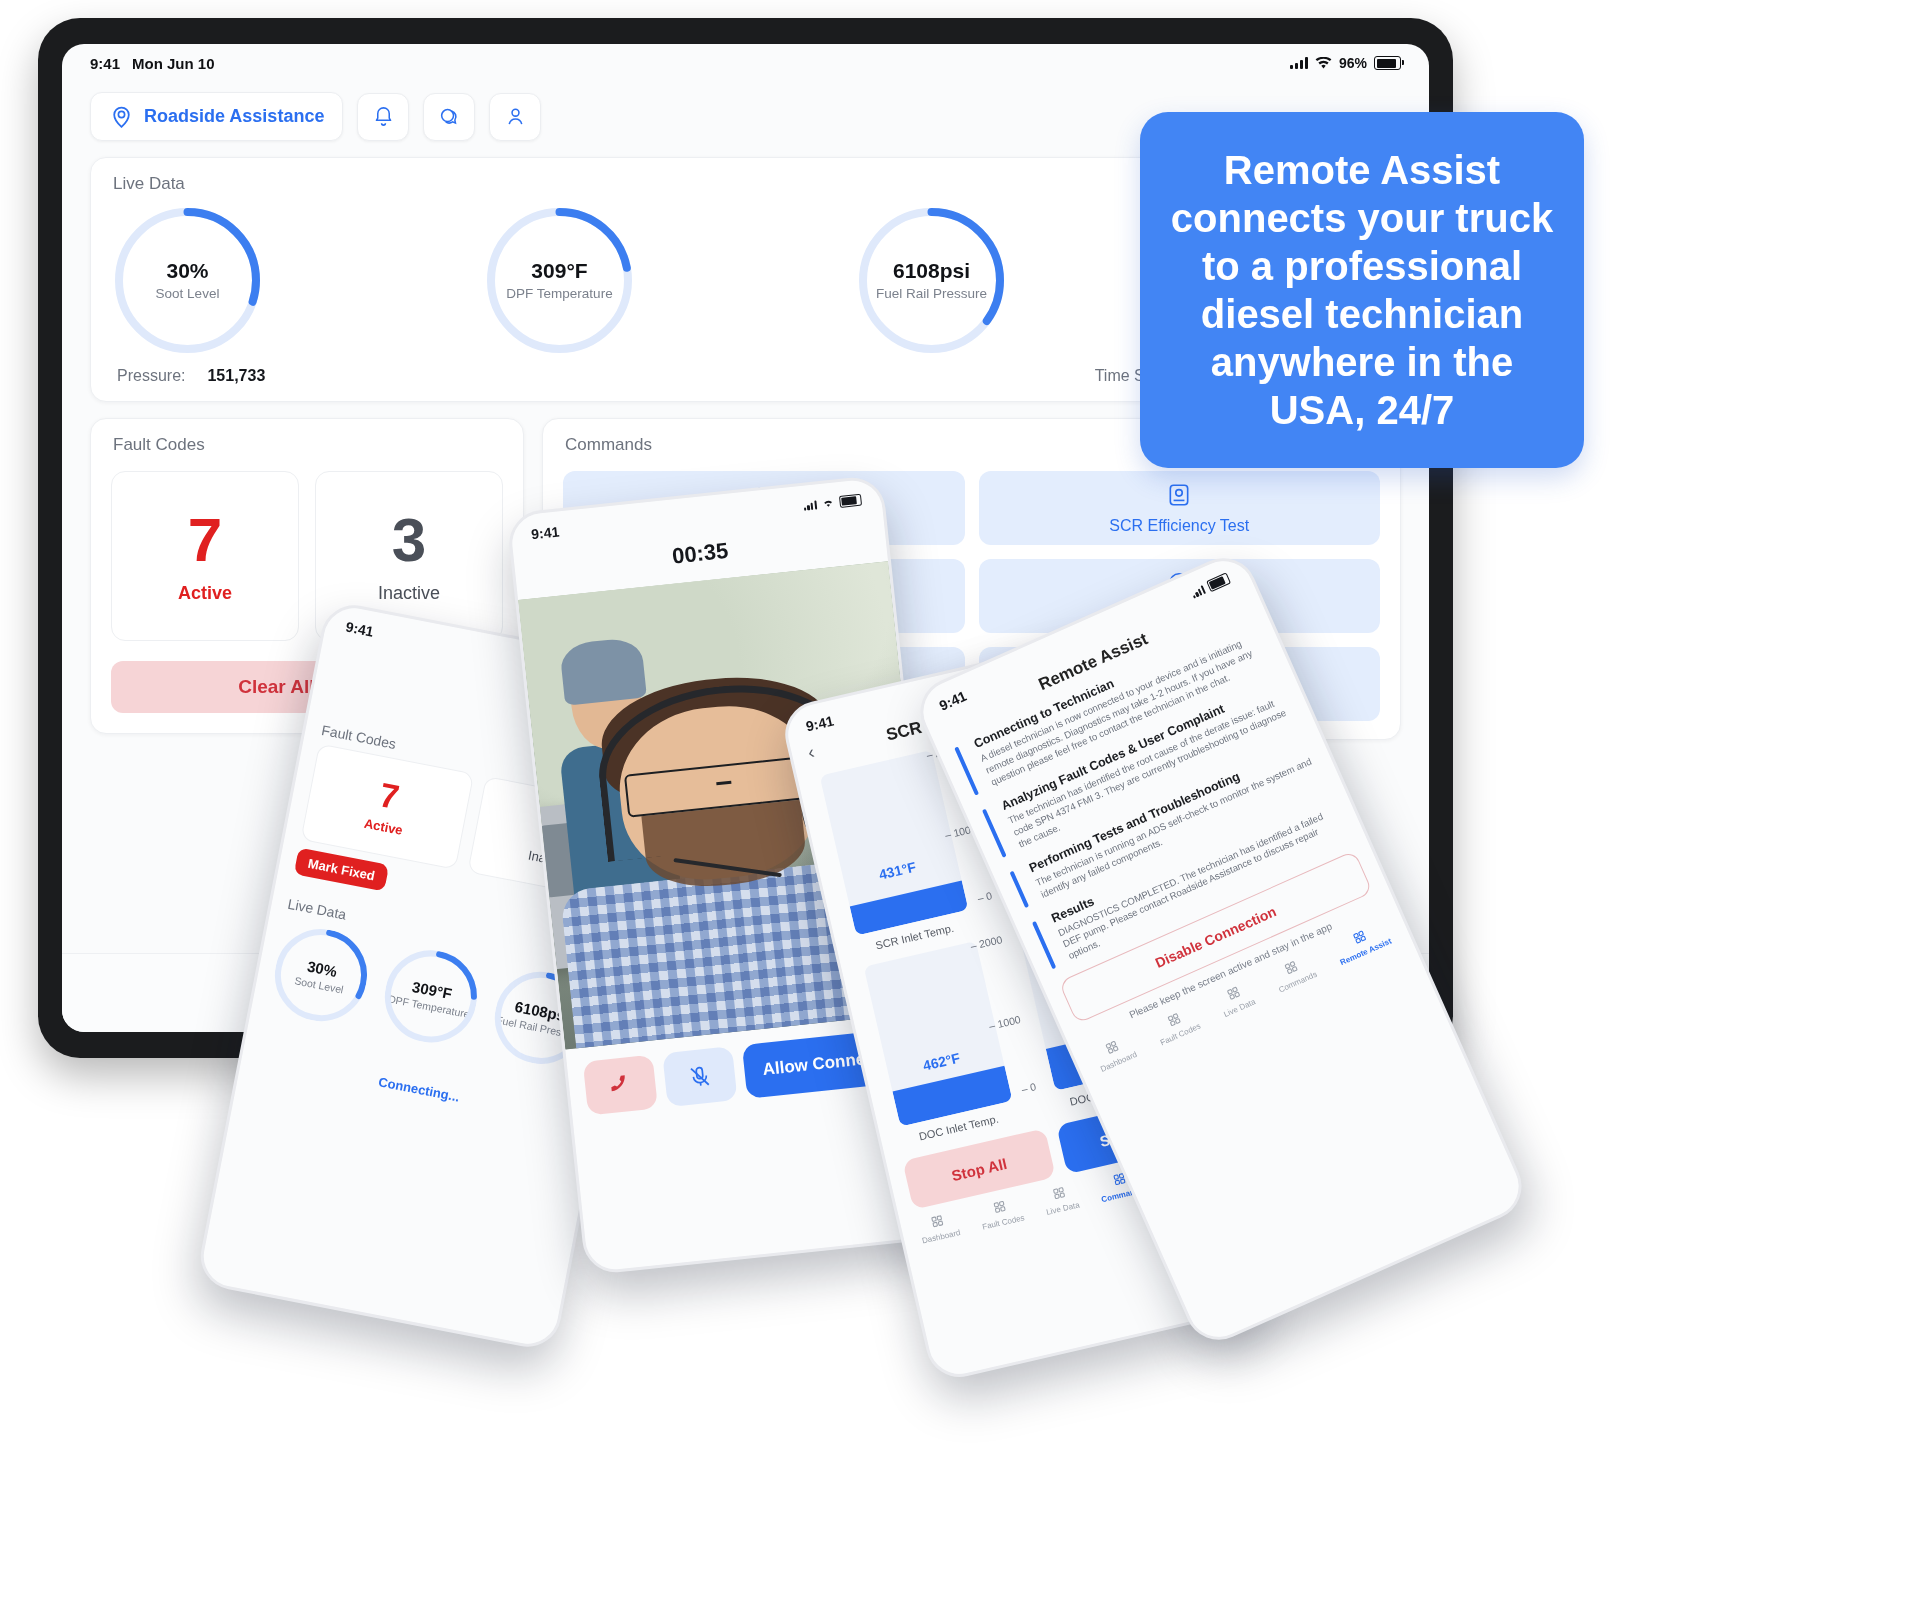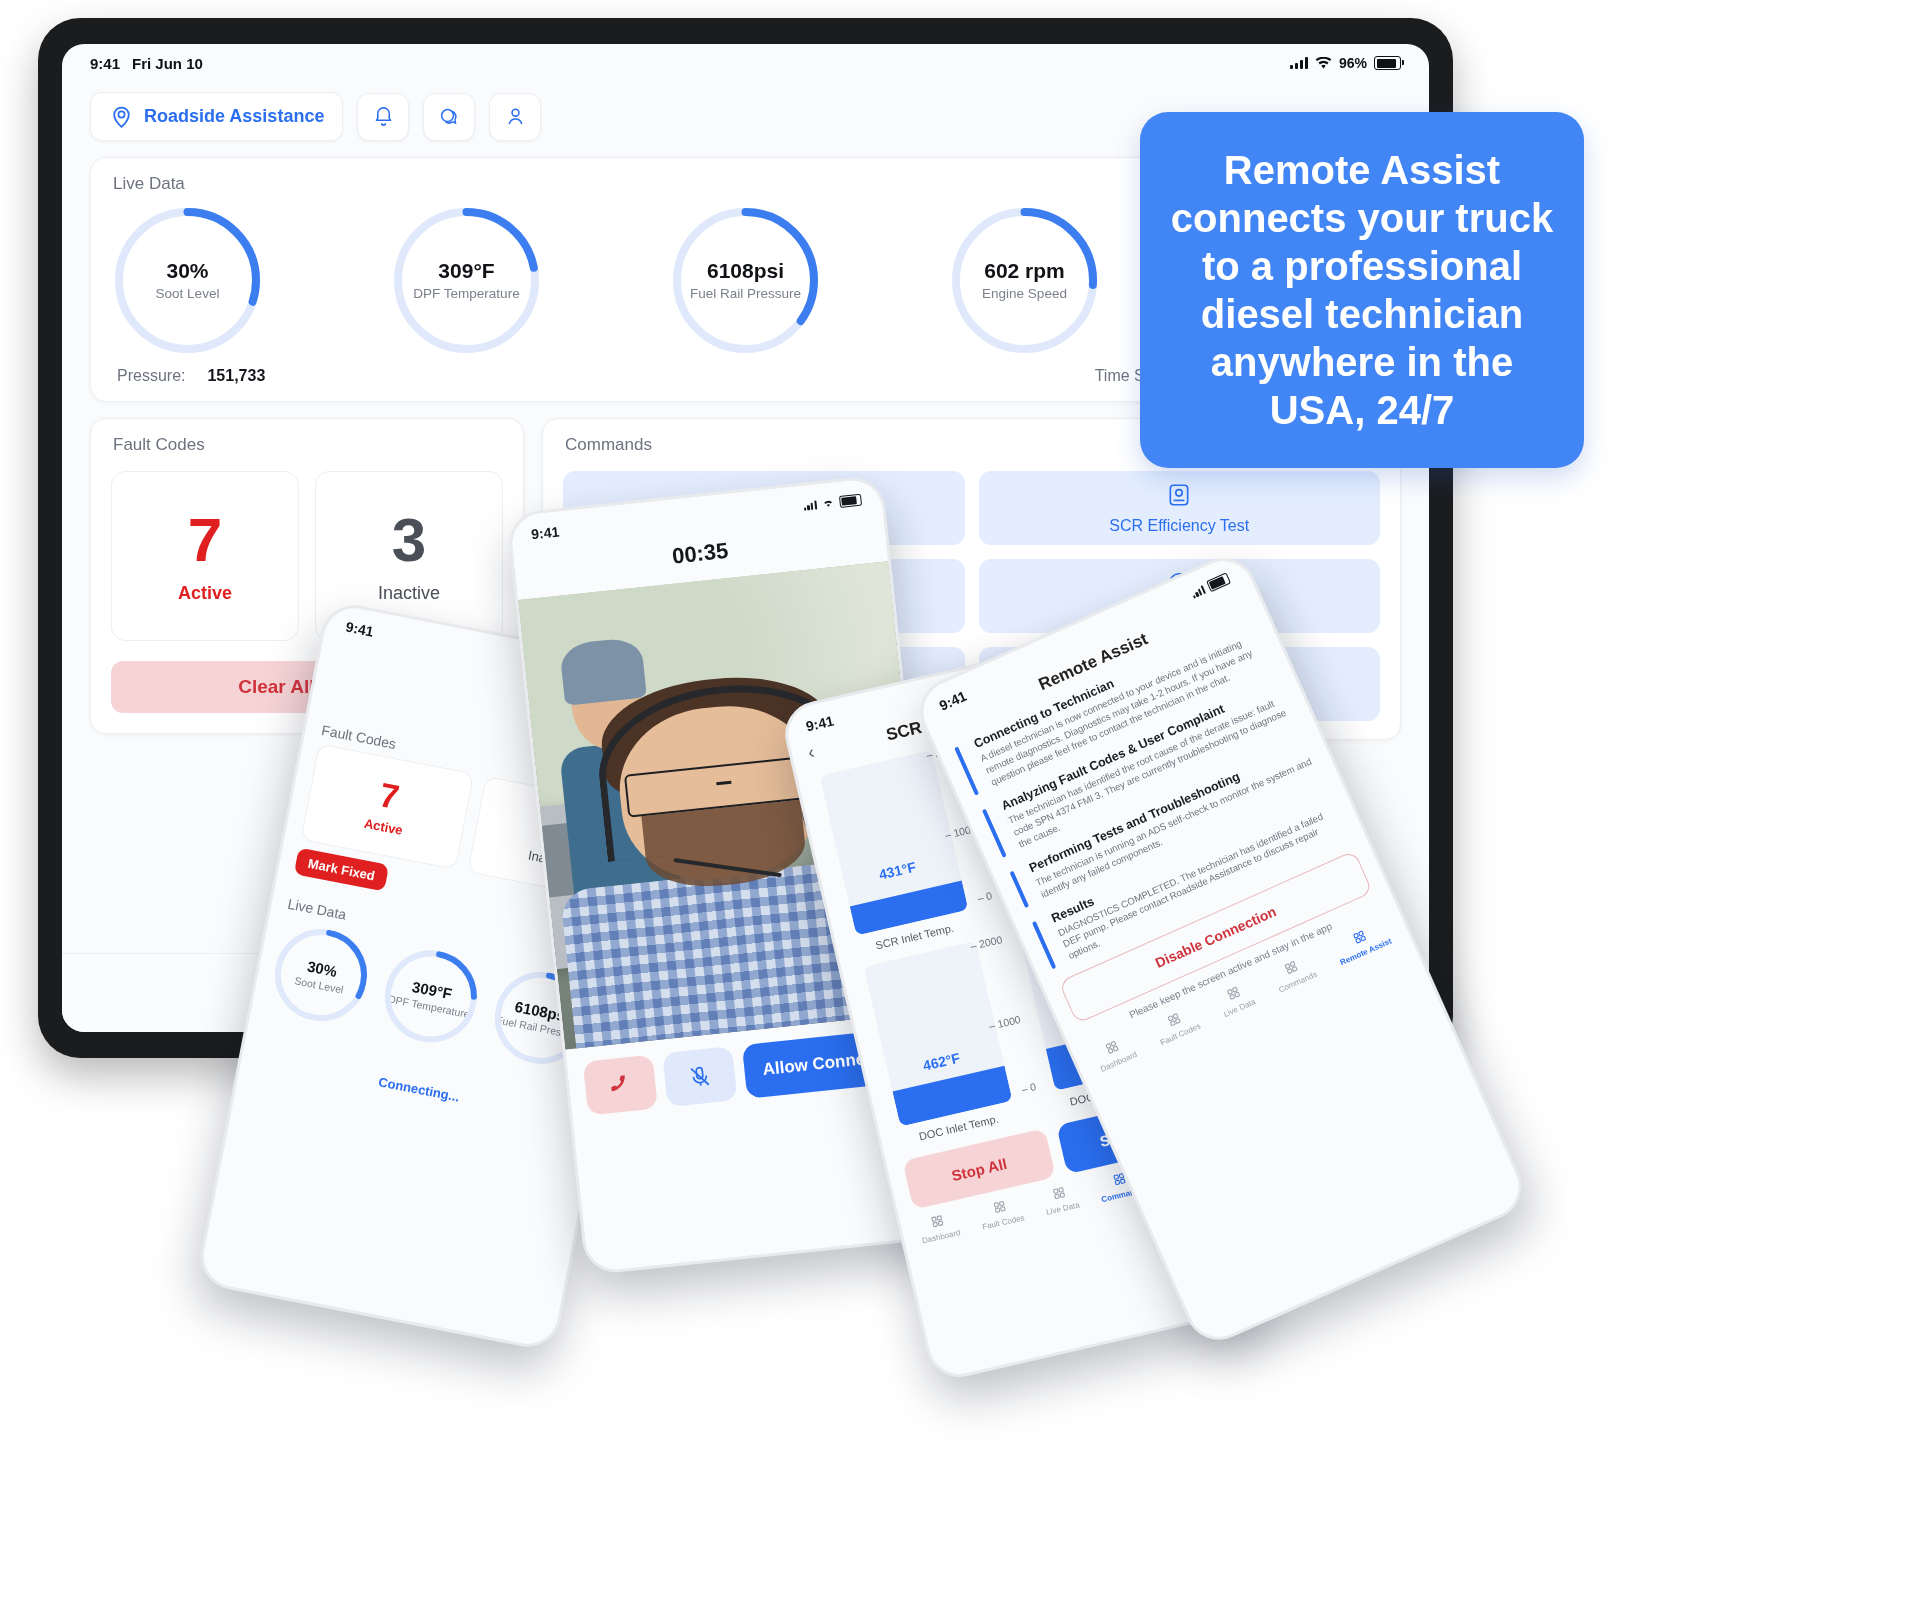--- a/index.html
+++ b/index.html
@@ -222,21 +222,21 @@
 <body>
 
 <div class="stage">
 
   <div class="tablet">
     <div class="tablet-screen">
 
       <div class="status-bar">
         <div class="status-left">
           <span>9:41</span>
-          <span>Fri Jun 10</span>
+          <span>Mon Jun 10</span>
         </div>
         <div class="status-right">
           <span class="bars">
               <i></i>
               <i></i>
               <i></i>
               <i></i>
             </span>
           <svg width="17" height="13" viewBox="0 0 17 13">
               <path d="M8.5 11.4l2.2-2.6a3.4 3.4 0 00-4.4 0l2.2 2.6zM3.4 5.6l1.5 1.8a5.6 5.6 0 017.2 0l1.5-1.8a8 8 0 00-10.2 0zM.6 2.3L2.1 4a11 11 0 0112.8 0l1.5-1.7a13.4 13.4 0 00-15.8 0z" fill="#101114"></path>
@@ -308,30 +308,20 @@
               </div>
             </div>
             <div class="gauge">
               <svg width="145" height="145" viewBox="0 0 145 145">
     <circle cx="72.5" cy="72.5" r="68.5" fill="none" stroke="#dfe9fb" stroke-width="8"></circle>
     <circle cx="72.5" cy="72.5" r="68.5" fill="none" stroke="#3c7ef0" stroke-width="8" stroke-linecap="round" stroke-dasharray="150.6393677396306 430.3981935418017"></circle>
   </svg>
               <div class="inner">
                 <div class="gv">6108psi</div>
      <div class="gl">Fuel Rail Pressure</div>
-              </div>
-            </div>
-            <div class="gauge">
-              <svg width="145" height="145" viewBox="0 0 145 145">
-    <circle cx="72.5" cy="72.5" r="68.5" fill="none" stroke="#dfe9fb" stroke-width="8"></circle>
-    <circle cx="72.5" cy="72.5" r="68.5" fill="none" stroke="#3c7ef0" stroke-width="8" stroke-linecap="round" stroke-dasharray="111.90353032086843 430.3981935418017"></circle>
-  </svg>
-              <div class="inner">
-                <div class="gv">602 rpm</div>
-     <div class="gl">Engine Speed</div>
               </div>
             </div>
             <div class="gauge">
               <svg width="145" height="145" viewBox="0 0 145 145">
     <circle cx="72.5" cy="72.5" r="68.5" fill="none" stroke="#dfe9fb" stroke-width="8"></circle>
     <circle cx="72.5" cy="72.5" r="68.5" fill="none" stroke="#3c7ef0" stroke-width="8" stroke-linecap="round" stroke-dasharray="301.2787354792612 430.3981935418017"></circle>
   </svg>
               <div class="inner">
                 <div class="gv">70%</div>
      <div class="gl">VGT Actuator Position</div>

